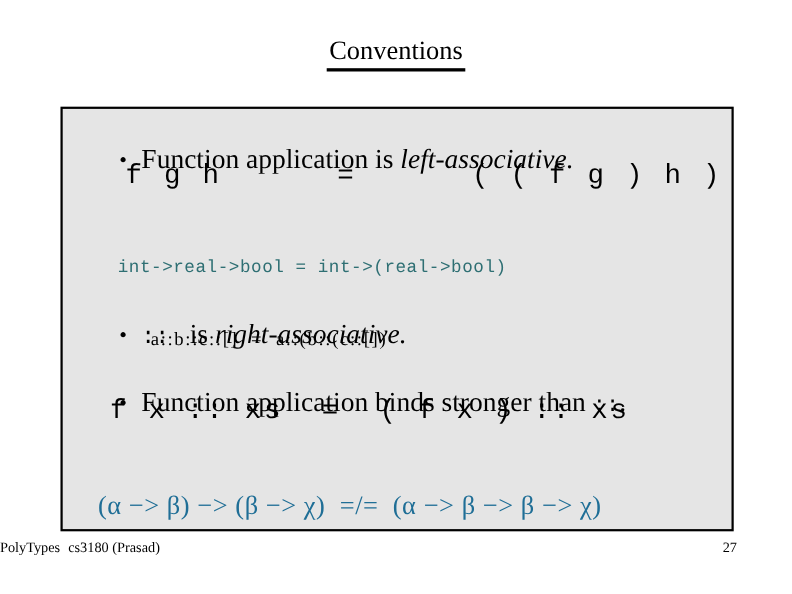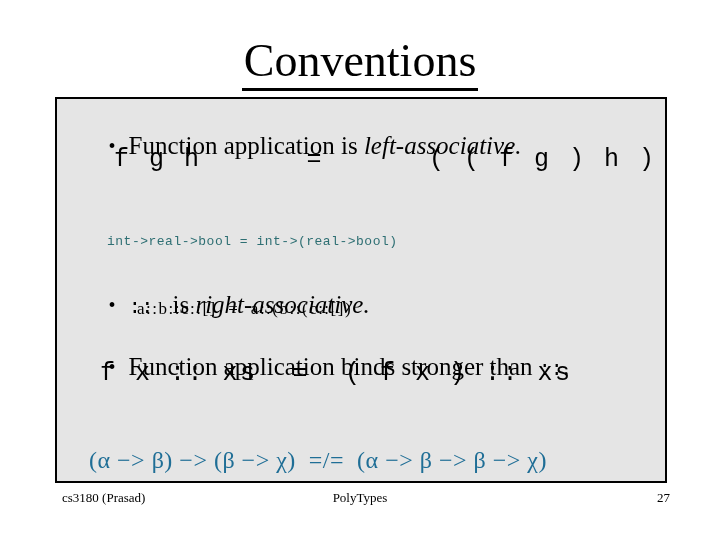--- a/index.html
+++ b/index.html
@@ -8,21 +8,21 @@
   .slide {
     position: relative;
     width: 720px; height: 540px;
     background: #ffffff;
     overflow: hidden;
   }
   .title {
     position: absolute;
     top: 34px; left: 0; width: 720px;
     text-align: center;
-    font-size: 46px;
+    font-size: 24px;
     font-weight: normal;
   }
   .title-inner {
     display: inline-block;
     border-bottom: 3px solid #000000;
     padding: 0 2px 1px 2px;
   }
   .content-box {
     position: absolute;
     left: 55px; top: 97px;
@@ -40,42 +40,42 @@
   }
   .emph { font-style: italic; }
   .mono { font-family: "Liberation Mono", monospace; }
   .code-big {
     font-family: "Liberation Mono", monospace;
     font-size: 25px;
     letter-spacing: 2.5px;
   }
   .code-teal {
     font-family: "Liberation Mono", monospace;
-    font-size: 13px;
+    font-size: 16px;
     letter-spacing: 0.5px;
     color: #2e6f73;
   }
   .code-small {
     font-family: Liberation Serif, serif;
     font-size: 17px;
     letter-spacing: 1.5px;
   }
   .greek-line {
     font-size: 24px;
     color: #1f6e96;
     letter-spacing: 0.5px;
     margin-top: 12px;
   }
   .footer {
     position: absolute;
     left: 0; top: 490px; width: 720px;
     font-size: 13px;
   }
   .footer-left  { position: absolute; left: 62px;  top: 0; }
-  .footer-center{ position: absolute; left: 0; top: 0; width: 720px; text-align: center; }
+  .footer-center{ position: absolute; left: 0; top: 0; width: 720px; }
   .footer-right { position: absolute; right: 50px; top: 0; }
 </style>
 </head>
 <body>
 
 <div class="slide">
 
   <div class="title">
     <span class="title-inner">Conventions</span>
   </div>

